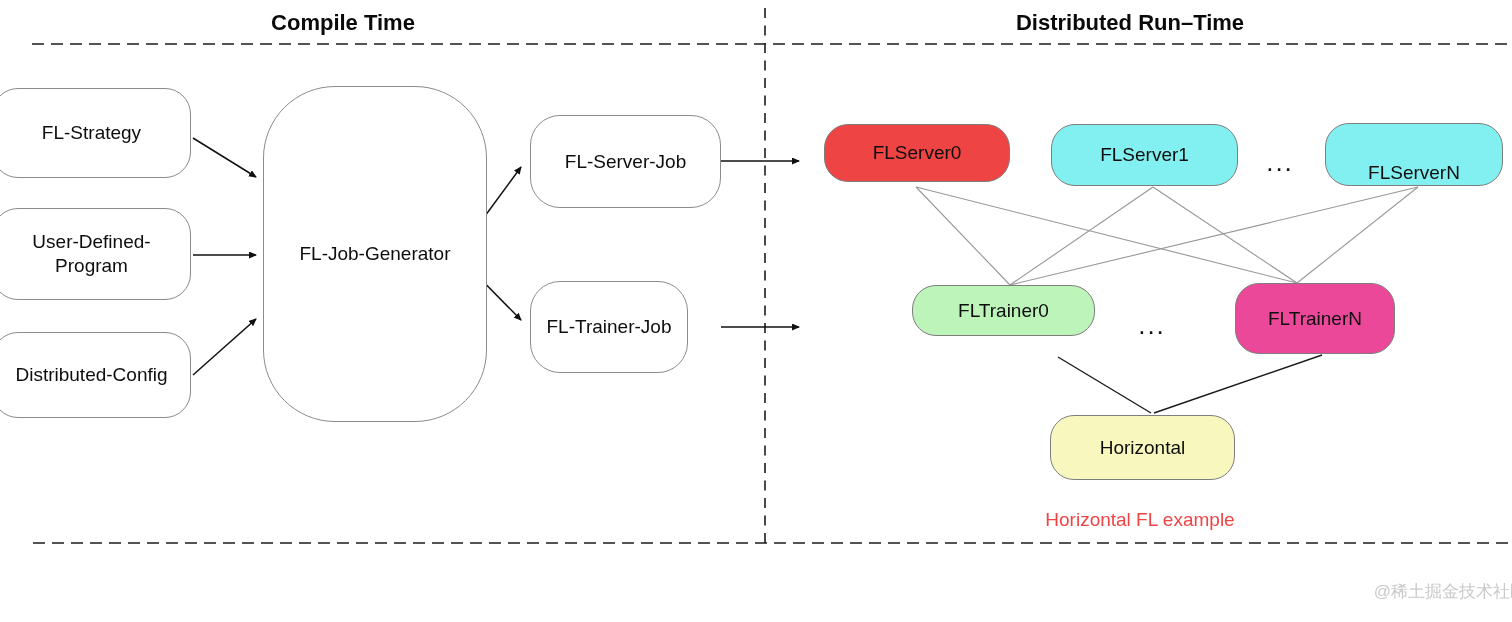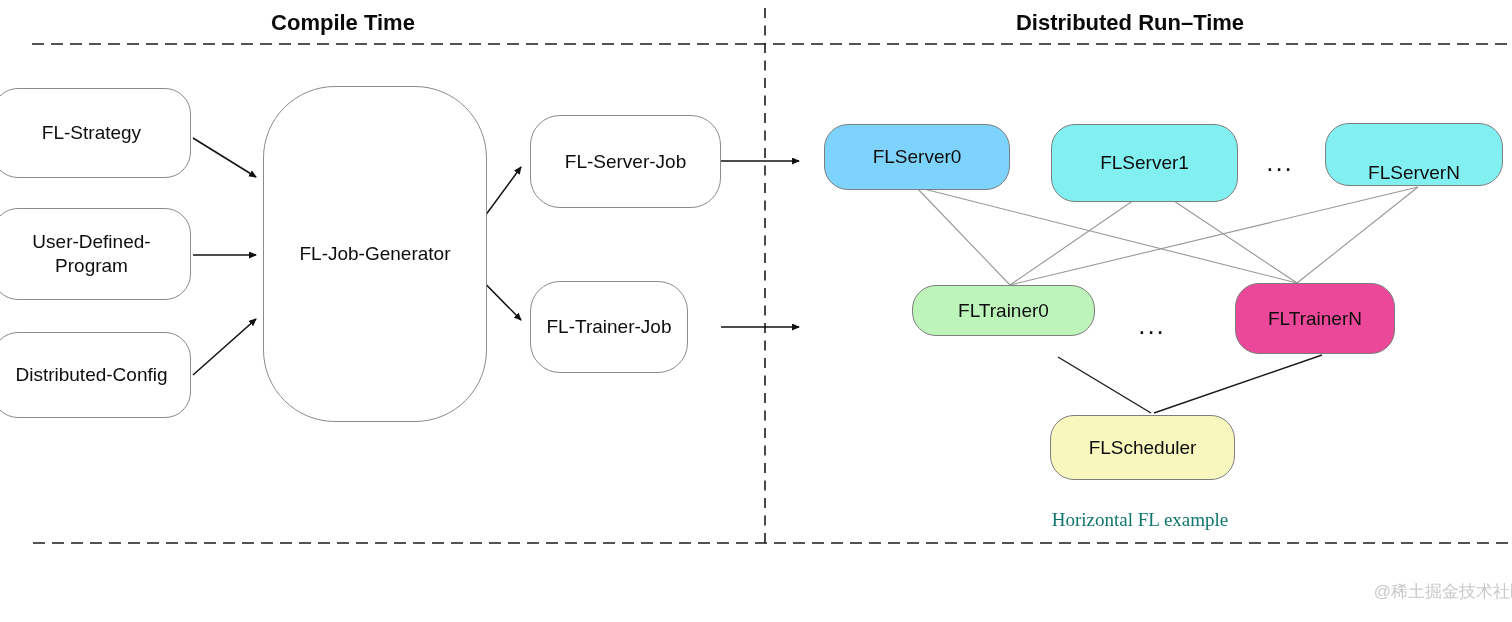--- a/index.html
+++ b/index.html
@@ -31,21 +31,21 @@
     box-sizing:border-box;
   }
   .node.input{left:-8px;width:199px;border-radius:26px;}
   .node.colored{border-color:#7e7e7e;border-radius:24px;}
   .ellipsis{
     position:absolute;transform:translateX(-50%);
     font-size:26px;color:#111;letter-spacing:2px;white-space:nowrap;
   }
   .caption{
     position:absolute;transform:translateX(-50%);
-    font-size:19px;color:#0f766e;white-space:nowrap;font-family:Liberation Serif, serif;
+    font-size:19px;color:#ef4444;white-space:nowrap;
   }
   .footer-title{
     position:absolute;transform:translateX(-50%);
     font-size:22px;font-weight:bold;color:#0a0a0a;white-space:nowrap;
   }
   .watermark{
     position:absolute;right:6px;top:580px;
     font-size:17px;color:#c9c9c9;white-space:nowrap;
   }
 </style>
@@ -102,39 +102,39 @@
     <span>FL-Job-Generator</span>
   </div>
 
   <div class="node" style="left:530px;top:115px;width:191px;height:93px;border-radius:30px;">
     <span>FL-Server-Job</span>
   </div>
   <div class="node" style="left:530px;top:281px;width:158px;height:92px;border-radius:30px;">
     <span>FL-Trainer-Job</span>
   </div>
 
-  <div class="node colored" style="left: 824px; top: 124px; width: 186px; height: 66px; background-color: #7dd3fc;">
+  <div class="node colored" style="left: 824px; top: 124px; width: 186px; height: 58px; background-color: #ef4444;">
     <span>FLServer0</span>
   </div>
-  <div class="node colored" style="left: 1051px; top: 124px; width: 187px; height: 78px; background-color: rgb(130, 240, 240);">
+  <div class="node colored" style="left: 1051px; top: 124px; width: 187px; height: 62px; background-color: rgb(130, 240, 240);">
     <span>FLServer1</span>
   </div>
   <div class="node colored" style="left: 1325px; top: 123px; width: 178px; height: 63px; background-color: rgb(130, 240, 240); align-items: flex-end;">
     <span>FLServerN</span>
   </div>
   <div class="ellipsis" style="left:1280px;top:147px;">...</div>
 
   <div class="node colored" style="left: 912px; top: 285px; width: 183px; height: 51px; background-color: rgb(189, 244, 186);">
     <span>FLTrainer0</span>
   </div>
   <div class="node colored" style="left: 1235px; top: 283px; width: 160px; height: 71px; background-color: #ec4899;">
     <span>FLTrainerN</span>
   </div>
   <div class="ellipsis" style="left:1152px;top:310px;">...</div>
 
   <div class="node colored" style="left: 1050px; top: 415px; width: 185px; height: 65px; background-color: rgb(248, 247, 190);">
-    <span>FLScheduler</span>
+    <span>Horizontal</span>
   </div>
 
   <div class="caption" style="left:1140px;top:509px;">Horizontal FL example</div>
   <div class="watermark">@稀土掘金技术社区</div>
 
 </div>
 
 </body></html>

